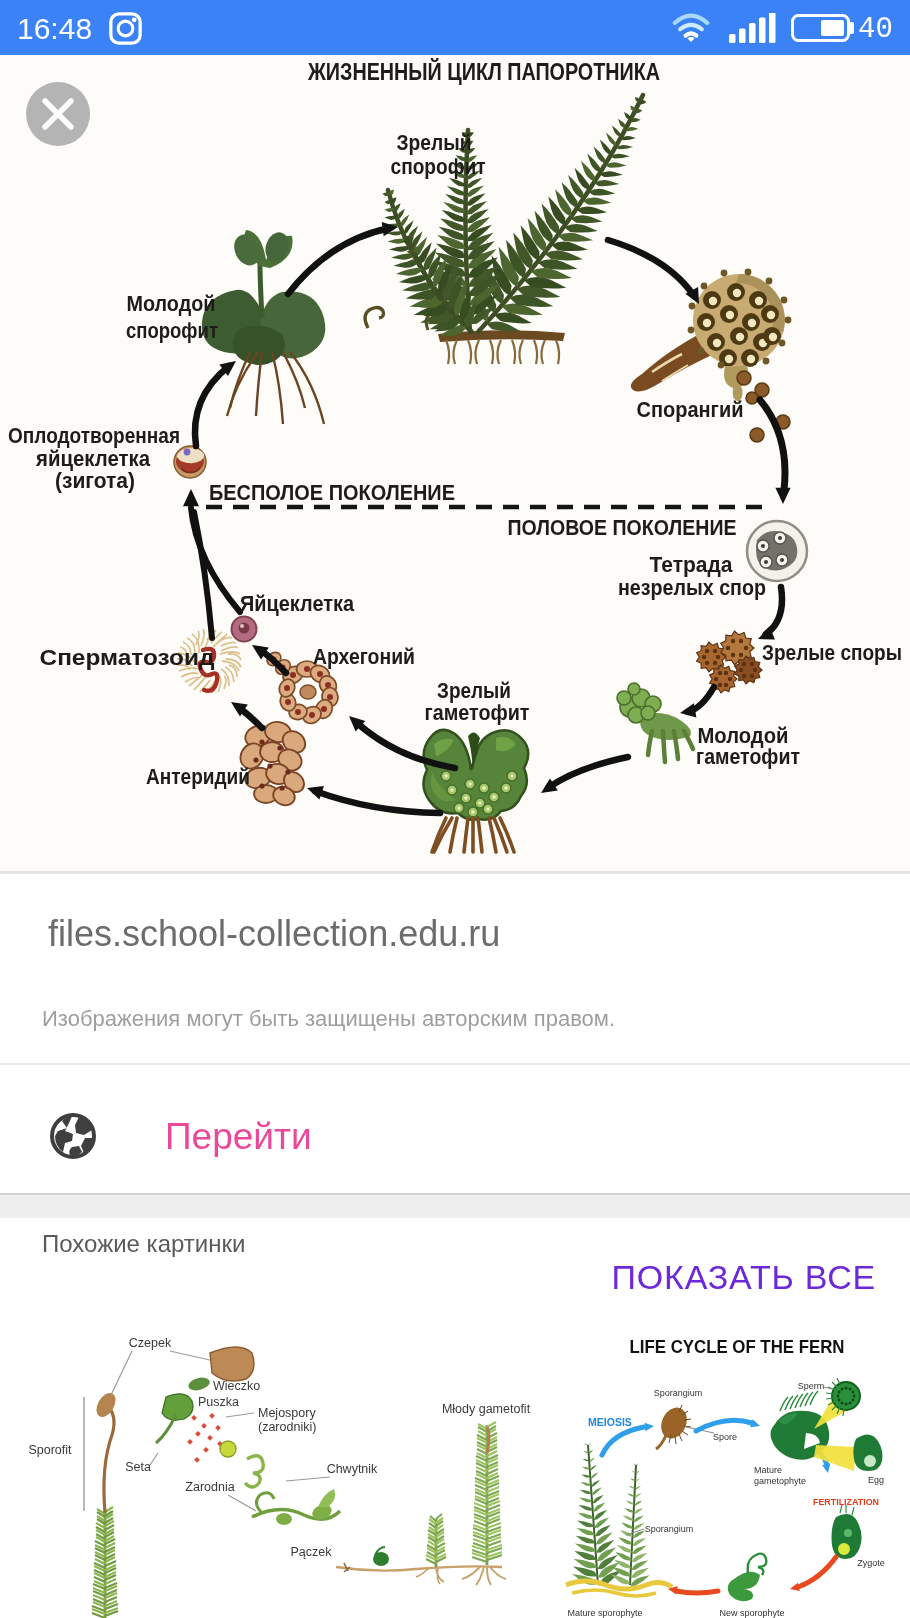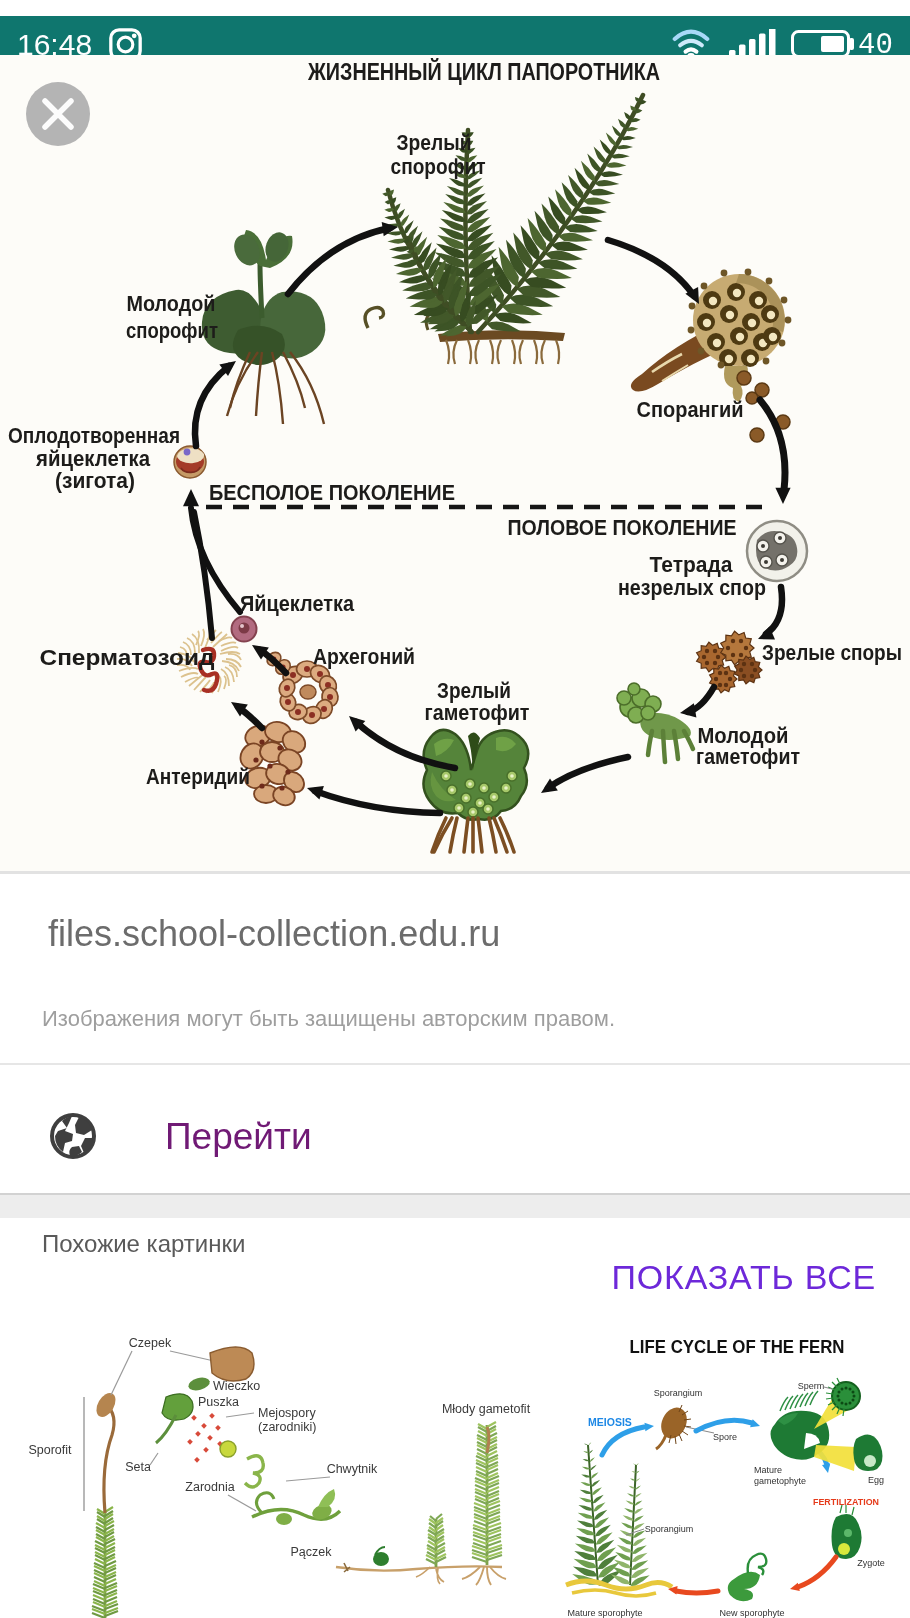--- a/index.html
+++ b/index.html
@@ -1,18 +1,18 @@
 <!DOCTYPE html>
 <html><head><meta charset="utf-8"><style>
 html,body{margin:0;padding:0;background:#fff}
 #p{position:relative;width:910px;height:1618px;overflow:hidden;font-family:'Liberation Sans',sans-serif}
 .sep{position:absolute;left:0;width:910px}
 </style></head><body>
 <div id="p">
-<div style="position:absolute;left:0;top:16px;width:910px;height:55px;background:#0f766e">
+<div style="position:absolute;left:0;top:0;width:910px;height:55px;background:#3b82f6">
       <div style="position:absolute;left:17px;top:12px;font-family:'Liberation Sans',sans-serif;font-size:30px;color:#fdfeff">16:48</div>
       <svg width="33" height="33" style="position:absolute;left:109px;top:12px" viewBox="0 0 36 36">
         <rect x="2" y="2" width="32" height="32" rx="9" fill="none" stroke="#fff" stroke-width="3.6"></rect>
         <circle cx="18" cy="18" r="8" fill="none" stroke="#fff" stroke-width="3.4"></circle>
         <circle cx="27.5" cy="8.5" r="2.6" fill="#fff"></circle>
       </svg>
       <svg width="38" height="33" style="position:absolute;left:672px;top:11px" viewBox="0 0 42 34">
         <path d="M3,12 Q21,-4 39,12" stroke="#a8d9f8" stroke-width="4.5" fill="none" stroke-linecap="round"></path>
         <path d="M9,19 Q21,9 33,19" stroke="#cfeafb" stroke-width="4.5" fill="none" stroke-linecap="round"></path>
         <path d="M15,26 Q21,21 27,26" stroke="#fff" stroke-width="4.5" fill="none" stroke-linecap="round"></path>
@@ -523,21 +523,21 @@
 <div style="position:absolute;left:48px;top:913px;font-size:36px;color:#6c6c6c">files.school-collection.edu.ru</div>
 <div style="position:absolute;left:42px;top:1006px;font-size:22px;color:#9e9e9e">Изображения могут быть защищены авторским правом.</div>
 <div class="sep" style="top:1063px;height:2px;background:#e6e6e6"></div>
 <svg width="48" height="48" style="position:absolute;left:49px;top:1112px" viewBox="0 0 48 48">
 <circle cx="24" cy="24" r="21" fill="none" stroke="#3f3f3f" stroke-width="4"></circle>
 <path d="M23,4 q-6,1 -10,5 l5,7 l-9,3 l-3,5 a20,20 0 0 0 8,16 l2,-9 l7,-2 l1,-7 l-8,-3 l4,-8 Z" fill="#3f3f3f"></path>
 <path d="M30,5 q10,3 13,13 l-8,5 l-8,-2 l-1,-8 Z" fill="#3f3f3f"></path>
 <path d="M44,26 q-1,10 -9,15 l-3,-7 l4,-8 Z" fill="#3f3f3f"></path>
 <path d="M21,44 q-2,-6 2,-9 l7,-1 l3,6 q-5,5 -12,4 Z" fill="#3f3f3f"></path>
 </svg>
-<div style="position:absolute;left:165px;top:1116px;font-size:37px;color:#701a75">Перейти</div>
+<div style="position:absolute;left:165px;top:1116px;font-size:37px;color:#ec4899">Перейти</div>
 <div class="sep" style="top:1193px;height:2px;background:#d2d2d2"></div>
 <div class="sep" style="top:1195px;height:23px;background:#ededed"></div>
 <div style="position:absolute;left:42px;top:1230px;font-size:24px;color:#5a5a5a">Похожие картинки</div>
 <div style="position:absolute;right:34px;top:1258px;font-size:34px;color:#6d28d9;letter-spacing:0.8px">ПОКАЗАТЬ ВСЕ</div>
 <svg width="546" height="313" viewBox="0 0 546 313" style="position:absolute;left:0;top:1305px">
       <rect width="546" height="313" fill="#fff"></rect>
       <path d="M105,316 L105,206" stroke="#7fa04a" stroke-width="2.8"></path>
       <path d="M105,313 L92,308" stroke="#6f9a42" stroke-width="2.2"></path>
       <path d="M105,311 L118,306" stroke="#6f9a42" stroke-width="2.2"></path>
       <path d="M105,309 L92,304" stroke="#8ab54a" stroke-width="2.2"></path>

